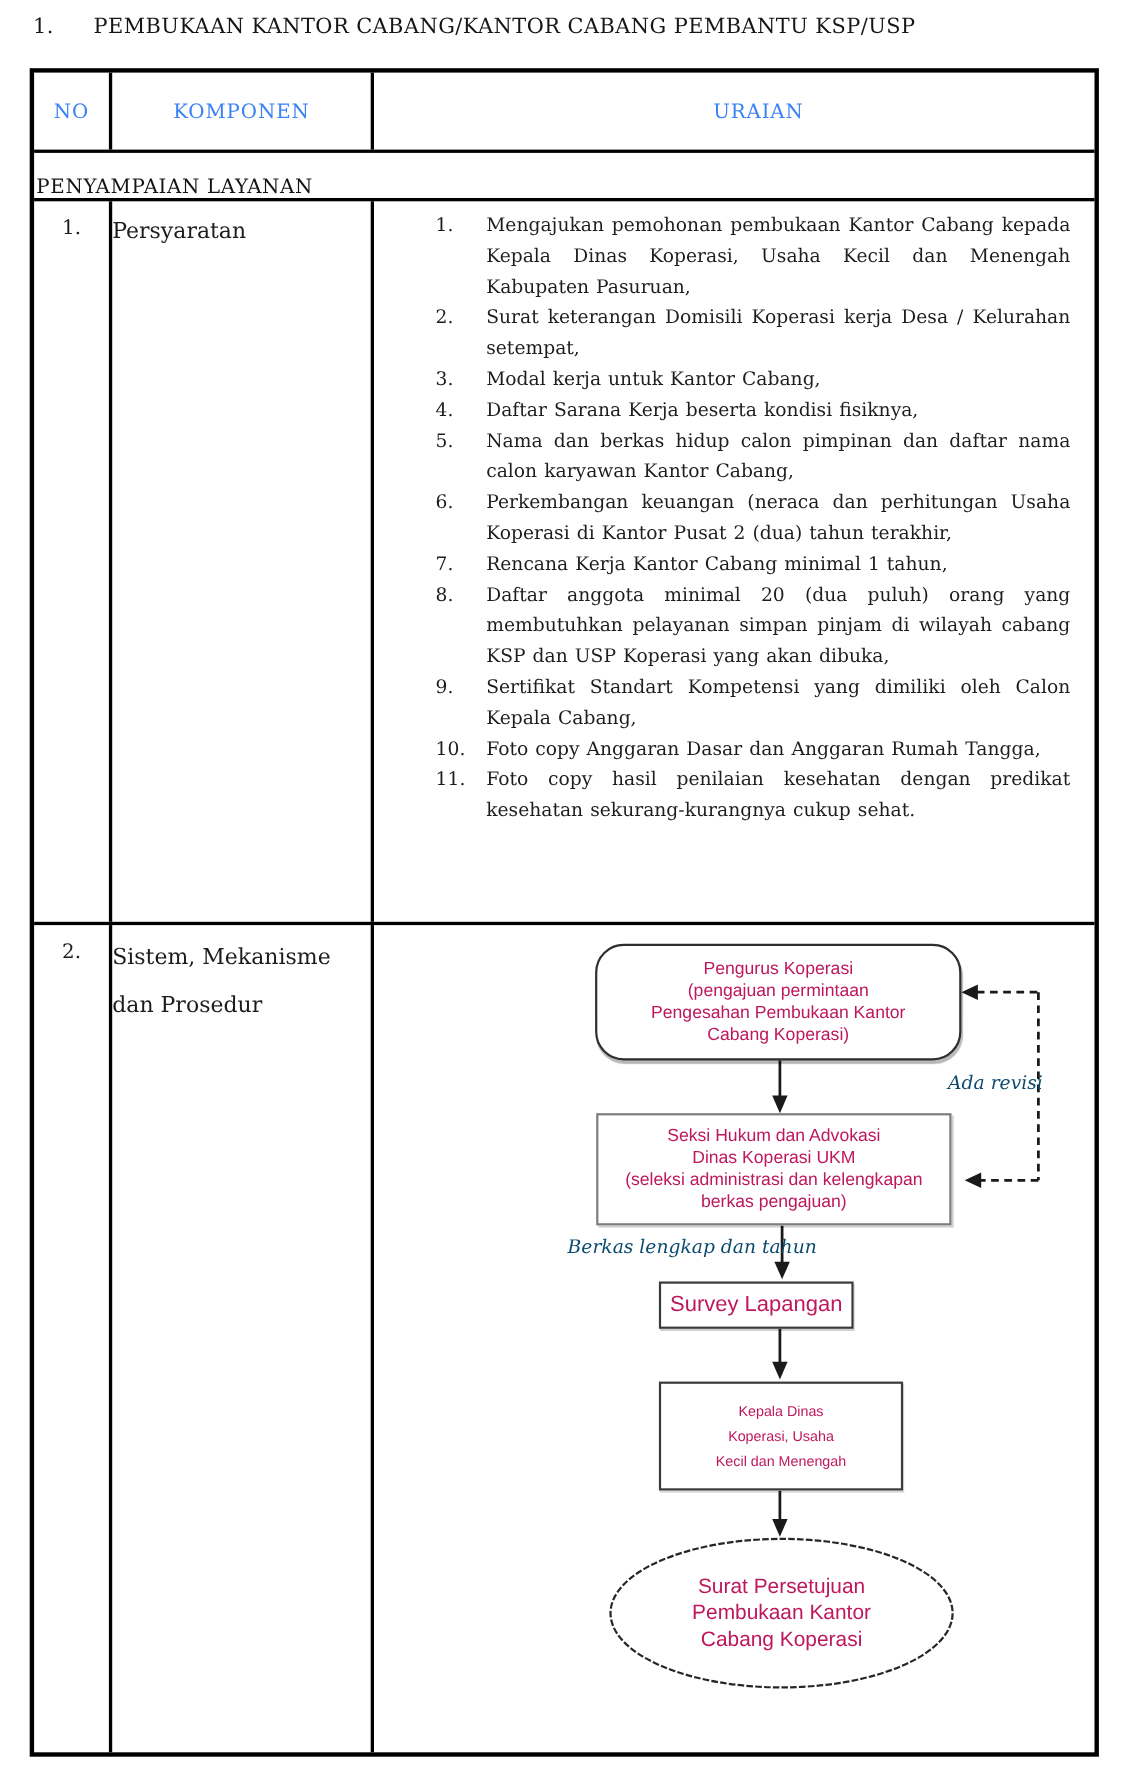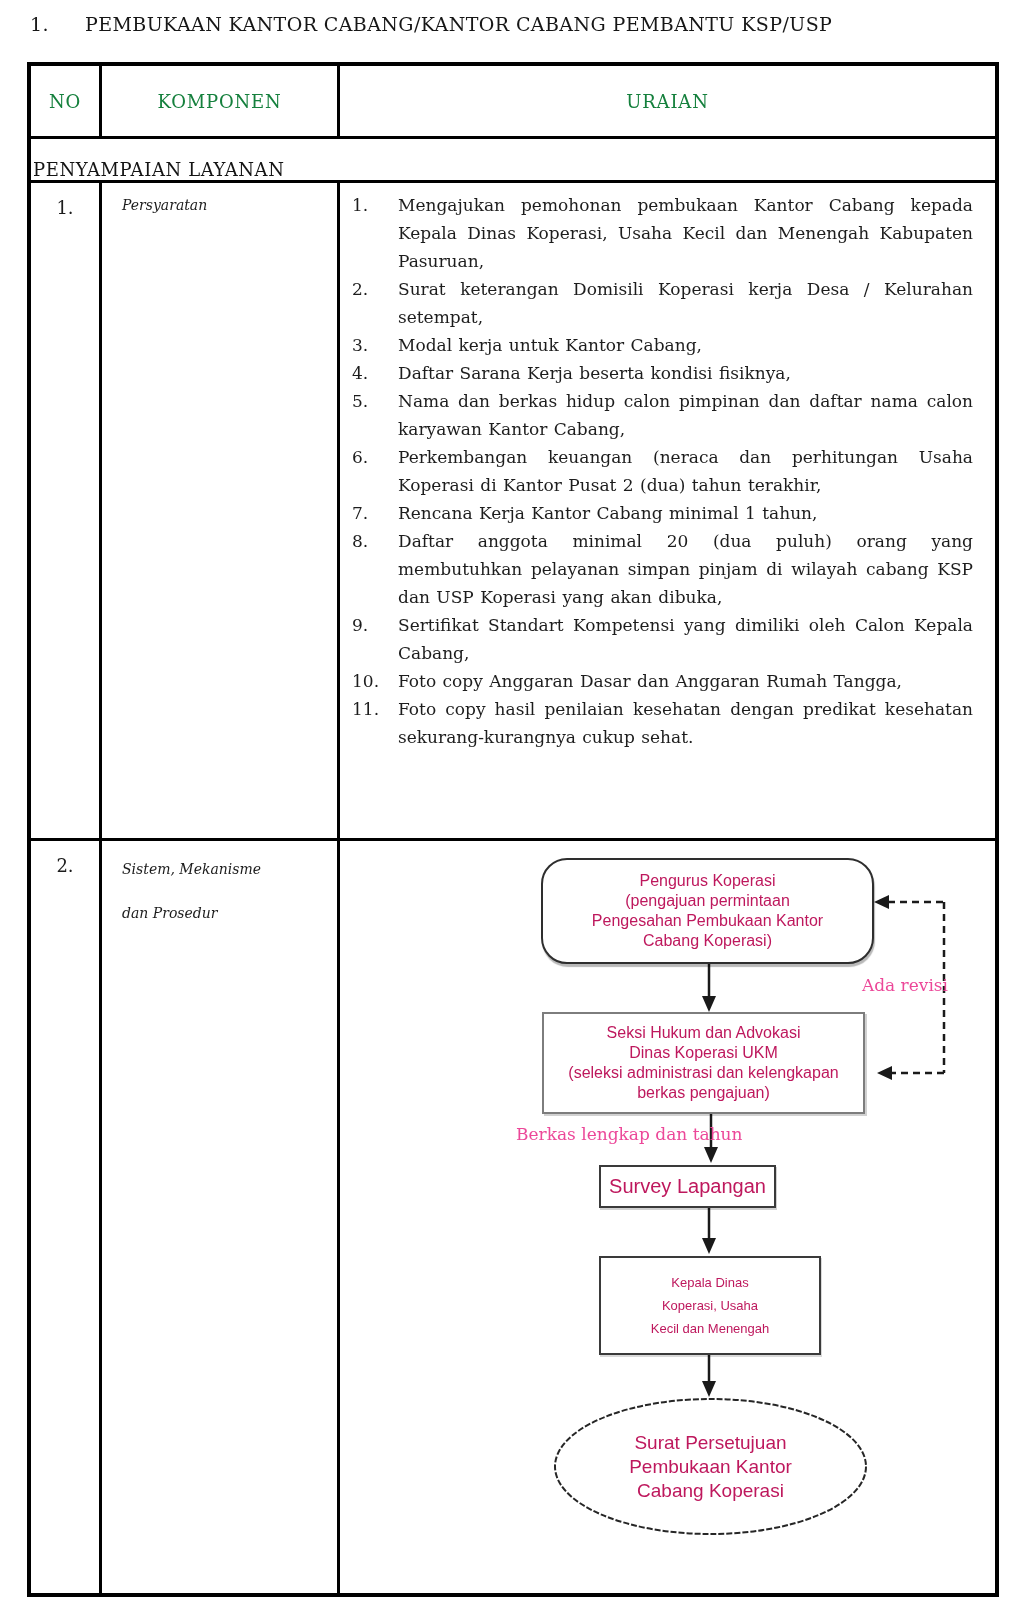--- a/index.html
+++ b/index.html
@@ -29,30 +29,30 @@
     background:#fff;
   }
   .t-row{display:flex;box-sizing:border-box;}
   .row-header{height:70px;}
   .row-section{height:44px;border-top:3px solid #000;align-items:flex-end;}
   .row-one{height:658px;border-top:3px solid #000;}
   .row-two{flex:1;border-top:3px solid #000;}
   .cell{box-sizing:border-box;overflow:hidden;}
   .c-no{width:71px;flex:0 0 71px;border-right:3px solid #000;}
   .c-komp{width:238px;flex:0 0 238px;border-right:3px solid #000;}
-  .c-uraian{flex:1;}
+  .c-uraian{flex:1;padding-left:44px;}
   .row-header .cell{
     display:flex;align-items:center;justify-content:center;
-    font-size:18px;letter-spacing:.8px;color:#15803d;
+    font-size:18px;letter-spacing:.8px;color:#3b82f6;
   }
   .section-label{
     font-size:18px;letter-spacing:.6px;padding-left:2px;color:#141414;
   }
   .no-val{display:block;text-align:center;padding-top:14px;font-size:18px;}
-  .komp-val{display:block;padding:14px 8px 0 20px;font-size:14px;font-style:italic;}
+  .komp-val{display:block;padding:14px 8px 0 0;font-size:20px;}
   .komp-val.two-line{white-space:pre-line;line-height:44px;padding-top:6px;}
   
   .req-list{padding:8px 22px 0 12px;}
   .req-item{display:flex;font-size:17px;line-height:28px;color:#1d1d1d;}
   .req-num{width:46px;flex:0 0 46px;}
   .req-text{flex:1;text-align:justify;word-spacing:1px;}
   
   .flow-cell{position:relative;}
   .flow-svg{position:absolute;left:0;top:0;z-index:0;}
   .fc-node{
@@ -87,21 +87,21 @@
     box-shadow:1px 2px 0 rgba(0,0,0,.15);
   }
   .fc-surat{
     left:215px;top:558px;width:311px;height:135px;
     background:transparent;border:none;
     font-size:19px;line-height:24px;
   }
   .edge-label{
     position:absolute;z-index:1;
     font-family:"DejaVu Serif","Liberation Serif",serif;
-    color:#ec4899;background:transparent;
+    color:#0c4a6e;background:transparent;font-style:italic;
   }
   .lbl-ada{top:134px;right:47px;font-size:17px;}
   .lbl-berkas{left:176px;top:283px;font-size:17px;}
 </style>
 </head>
 <body>
 
 <div class="page">
 
   <div class="doc-title">

